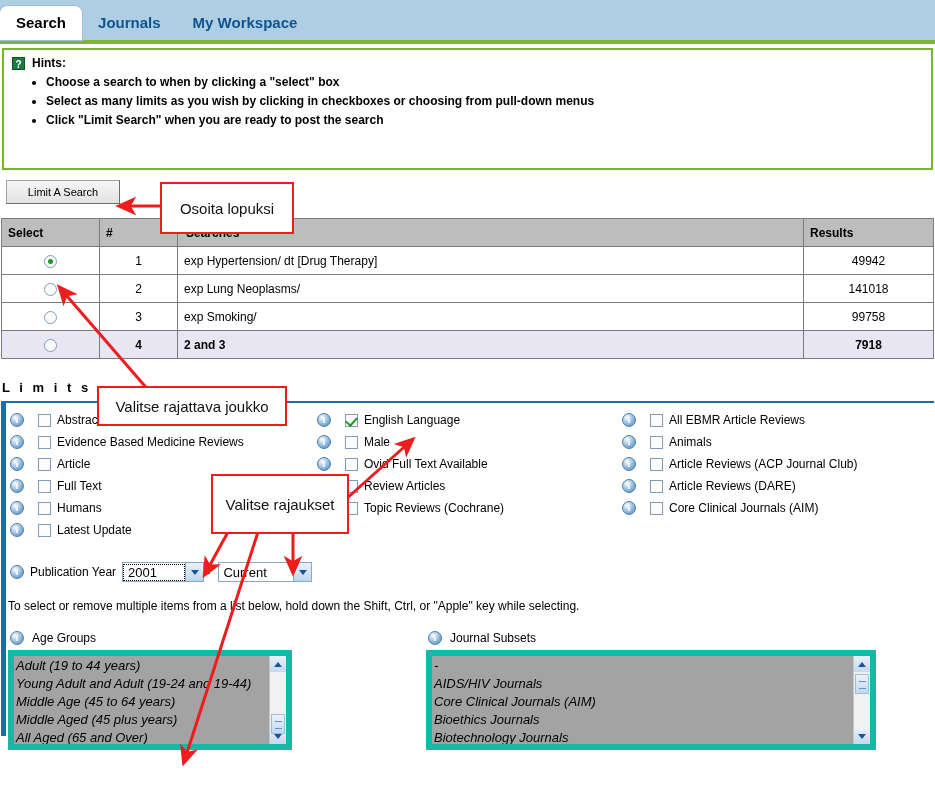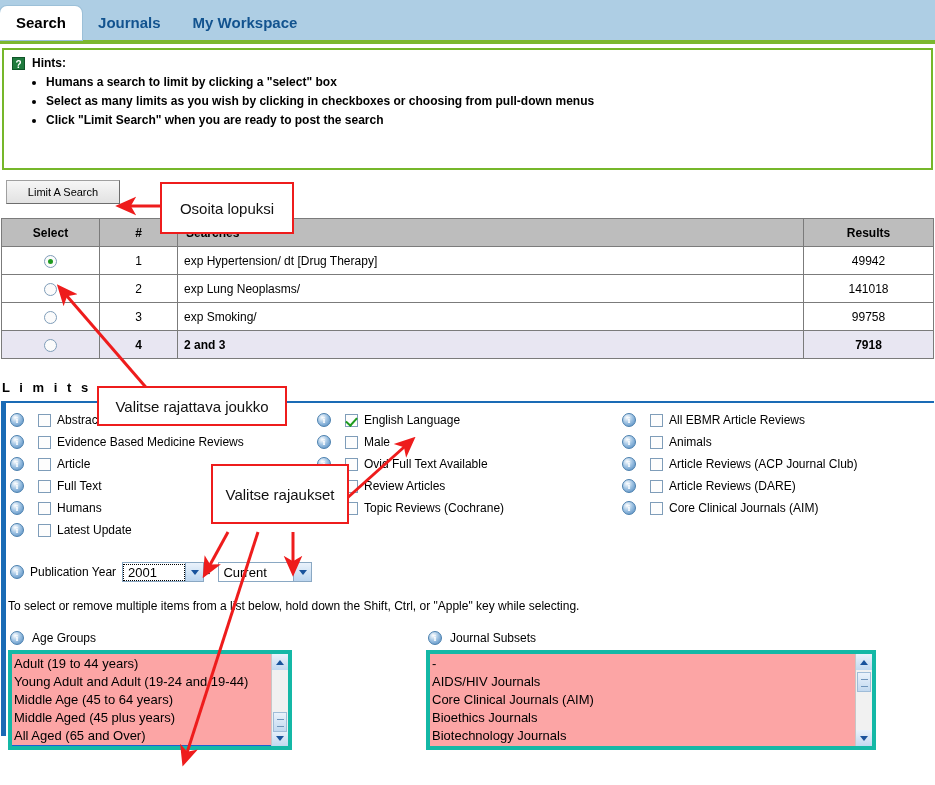--- a/index.html
+++ b/index.html
@@ -79,21 +79,21 @@
   }
   .stable th,.stable td{
     border:1px solid #7b7b7b;
     font-size:12px;
     height:27px;
     padding:0 6px;
   }
   .stable th{
     background:#bdbdbd;
     font-weight:bold;
-    text-align:center;
+    text-align:left;
   }
   .stable th.left{text-align:left;padding-left:8px;}
   .col-sel{width:98px;}
   .col-num{width:78px;}
   .col-res{width:130px;}
   .stable td.c{text-align:center;}
   .stable td.search{text-align:left;}
   .row-hi td{background:#e8e6f2;font-weight:bold;}
   .radio{
     width:13px;height:13px;border-radius:50%;
@@ -168,22 +168,22 @@
   }
   .dash{padding:0 2px;font-size:13px;}
   .hinttext{font-size:12px;padding:14px 0 0 2px;}
   
   .lists{display:flex;padding-left:2px;margin-top:16px;}
   .listwrap{width:284px;}
   .listwrap.wide{width:450px;margin-left:134px;}
   .listhdr{display:flex;align-items:center;height:18px;padding-left:2px;}
   .listhdr .cblabel{margin-left:8px;}
   .lbox{
-    border:4px solid #14b8a6;background:#fca5a5;height:100px;
-    display:flex;margin-top:3px;box-sizing:border-box;overflow:hidden;
+    border:6px solid #14b8a6;background:#a3a3a3;height:100px;
+    display:flex;margin-top:3px;box-sizing:border-box;overflow:hidden;font-style:italic;
   }
   .lbody{flex:1;overflow:hidden;padding-top:1px;}
   .litem{
     font-size:13px;line-height:18px;height:18px;padding-left:2px;
     white-space:nowrap;cursor:pointer;
   }
   .litem.sel{background:#1d5fd0;color:#fff;}
   .sbar{
     width:16px;background:#f1f1f1;border-left:1px solid #c7c7c7;
     display:flex;flex-direction:column;align-items:center;justify-content:space-between;
@@ -222,21 +222,21 @@
   <div class="tab"><span>My Workspace</span></div>
 </div>
 <div class="greenbar"></div>
 
 <div class="hints">
   <div class="hints-head">
     <div class="qicon">?</div>
     <div class="hints-title">Hints:</div>
   </div>
   <ul>
-    <li>Humans a search to limit by clicking a "select" box</li>
+    <li>Choose a search to when by clicking a "select" box</li>
     <li>Select as many limits as you wish by clicking in checkboxes or choosing from pull-down menus</li>
     <li>Click "Limit Search" when you are ready to post the search</li>
   </ul>
 </div>
 
 <div class="btnrow">
   <div class="limitbtn">Limit A Search</div>
 </div>
 
 <table class="stable">
@@ -474,13 +474,13 @@
 
   <line x1="228" y1="532" x2="205" y2="574" stroke="#ee1c1c" stroke-width="3" marker-end="url(#ah)"></line>
 
   <line x1="258" y1="532" x2="184" y2="762" stroke="#ee1c1c" stroke-width="3" marker-end="url(#ah)"></line>
 
   <line x1="293" y1="532" x2="293" y2="572" stroke="#ee1c1c" stroke-width="3" marker-end="url(#ah)"></line>
 </svg>
 
 <div class="anno" style="left:160px;top:182px;width:130px;height:48px;">Osoita lopuksi</div>
 <div class="anno" style="left:97px;top:386px;width:186px;height:36px;">Valitse rajattava joukko</div>
-<div class="anno" style="left:211px;top:464px;width:134px;height:56px;">Valitse rajaukset</div>
+<div class="anno" style="left:211px;top:474px;width:134px;height:56px;">Valitse rajaukset</div>
 
 </body></html>

